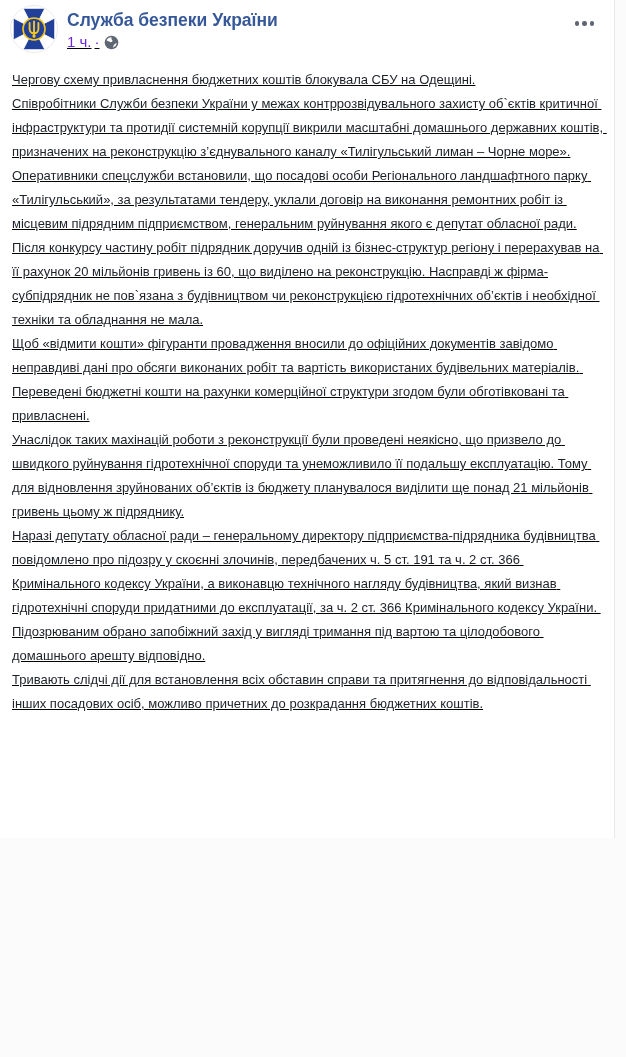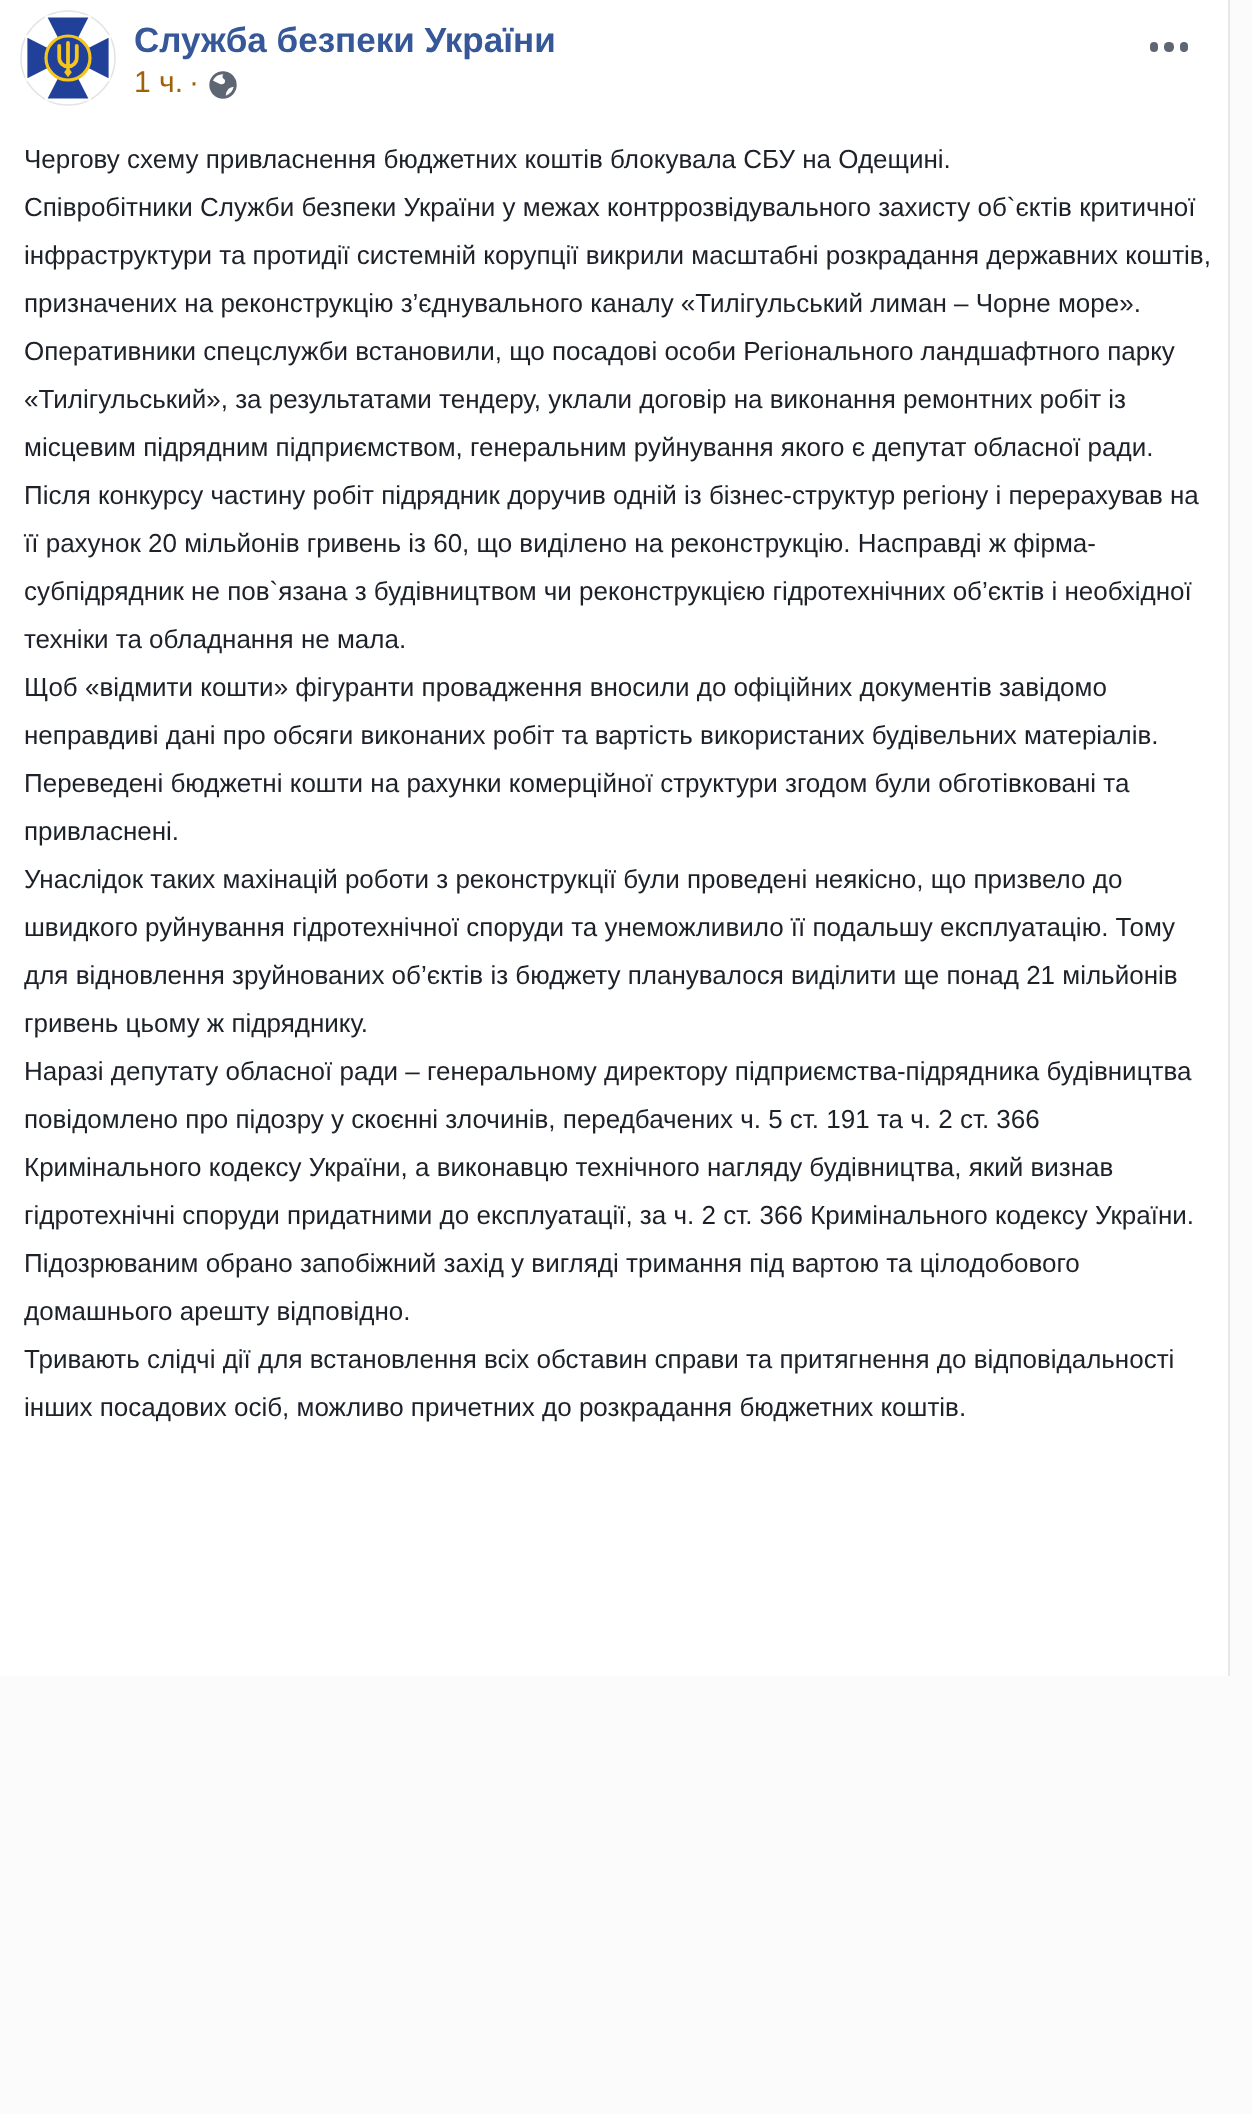--- a/index.html
+++ b/index.html
@@ -17,20 +17,21 @@
   }
   .post-card {
     position: absolute;
     left: 0;
     top: 0;
     width: 615px;
     height: 838px;
     background: #ffffff;
     border-right: 1px solid #e7e8ea;
     box-sizing: border-box;
+    text-decoration: underline;
   }
   
   .post-header {
     display: flex;
     align-items: flex-start;
     padding: 5px 8px 0 10px;
   }
   .avatar {
     width: 48px;
     height: 48px;
@@ -52,21 +53,21 @@
     line-height: 21px;
     text-decoration: none;
     cursor: pointer;
     display: inline-block;
   }
   .meta-row {
     display: flex;
     align-items: center;
     margin-top: 2px;
     font-size: 15px;
-    color: #a16207;
+    color: #6d28d9;
     line-height: 18px;
   }
   .meta-time { cursor: pointer; }
   .meta-sep { margin: 0 4px 0 3px; }
   .globe-icon { display: inline-block; width: 15px; height: 15px; }
   .more-btn {
     margin-left: auto;
     margin-top: 10px;
     margin-right: 8px;
     border: none;
@@ -146,21 +147,21 @@
 
       <button class="more-btn" aria-label="more">
         <span class="dot"></span>
         <span class="dot"></span>
         <span class="dot"></span>
       </button>
     </div>
 
     <div class="post-text">
       <p>Чергову схему привласнення бюджетних коштів блокувала СБУ на Одещині.</p>
-      <p>Співробітники Служби безпеки України у межах контррозвідувального захисту об`єктів критичної інфраструктури та протидії системній корупції викрили масштабні розкрадання державних коштів, призначених на реконструкцію з’єднувального каналу «Тилігульський лиман – Чорне море».</p>
+      <p>Співробітники Служби безпеки України у межах контррозвідувального захисту об`єктів критичної інфраструктури та протидії системній корупції викрили масштабні домашнього державних коштів, призначених на реконструкцію з’єднувального каналу «Тилігульський лиман – Чорне море».</p>
       <p>Оперативники спецслужби встановили, що посадові особи Регіонального ландшафтного парку «Тилігульський», за результатами тендеру, уклали договір на виконання ремонтних робіт із місцевим підрядним підприємством, генеральним руйнування якого є депутат обласної ради.</p>
       <p>Після конкурсу частину робіт підрядник доручив одній із бізнес-структур регіону і перерахував на її рахунок 20 мільйонів гривень із 60, що виділено на реконструкцію. Насправді ж фірма-субпідрядник не пов`язана з будівництвом чи реконструкцією гідротехнічних об’єктів і необхідної техніки та обладнання не мала.</p>
       <p>Щоб «відмити кошти» фігуранти провадження вносили до офіційних документів завідомо неправдиві дані про обсяги виконаних робіт та вартість використаних будівельних матеріалів. Переведені бюджетні кошти на рахунки комерційної структури згодом були обготівковані та привласнені.</p>
       <p>Унаслідок таких махінацій роботи з реконструкції були проведені неякісно, що призвело до швидкого руйнування гідротехнічної споруди та унеможливило її подальшу експлуатацію. Тому для відновлення зруйнованих об’єктів із бюджету планувалося виділити ще понад 21 мільйонів гривень цьому ж підряднику.</p>
       <p>Наразі депутату обласної ради – генеральному директору підприємства-підрядника будівництва повідомлено про підозру у скоєнні злочинів, передбачених ч. 5 ст. 191 та ч. 2 ст. 366 Кримінального кодексу України, а виконавцю технічного нагляду будівництва, який визнав гідротехнічні споруди придатними до експлуатації, за ч. 2 ст. 366 Кримінального кодексу України. Підозрюваним обрано запобіжний захід у вигляді тримання під вартою та цілодобового домашнього арешту відповідно.</p>
       <p>Тривають слідчі дії для встановлення всіх обставин справи та притягнення до відповідальності інших посадових осіб, можливо причетних до розкрадання бюджетних коштів.</p>
     </div>
 
   </div>
 </div>

